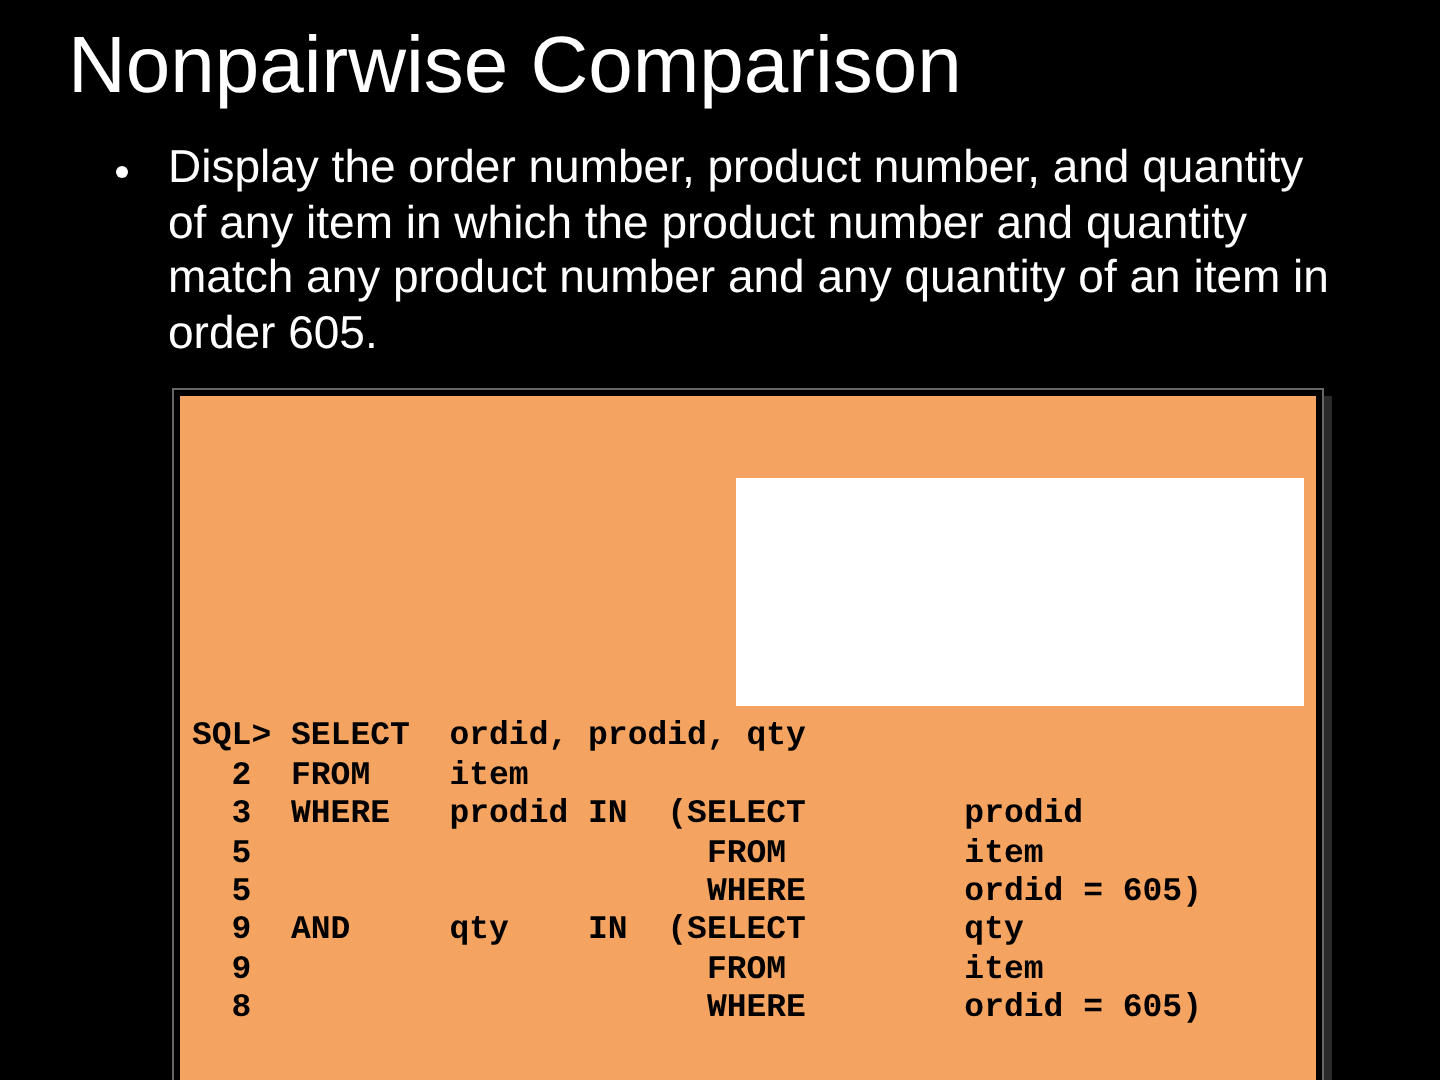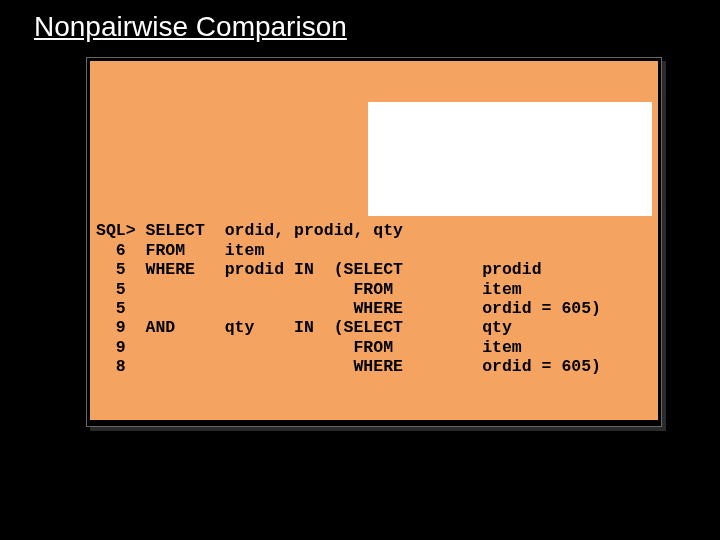--- a/index.html
+++ b/index.html
@@ -13,26 +13,25 @@
     overflow: hidden;
   }
   .slide {
     width: 720px;
     height: 540px;
     position: relative;
     box-sizing: border-box;
     padding: 10px 34px 0 34px;
   }
   .title {
-    font-size: 28px;
+    font-size: 40px;
     line-height: 1.05;
     color: #fff;
     margin: 2px 0 16px 0;
     font-weight: 400;
-    text-decoration: underline;
   }
   .bullet-row {
     display: flex;
     align-items: flex-start;
     gap: 20px;
     margin-left: 24px;
     margin-right: 14px;
   }
   .bullet-dot {
     width: 6px;
@@ -80,32 +79,36 @@
 </style>
 </head>
 <body>
 
 <div class="slide">
 
   <div class="title">
     <span>Nonpairwise Comparison</span><br>
   </div>
 
+  <div class="bullet-row">
+    <div class="bullet-dot"></div>
+    <div class="bullet-text">Display the order number, product number, and quantity of any item in which the product number and quantity match any product number and any quantity of an item in order 605.</div>
+  </div>
 
   <div class="code-outer">
     <div class="code-inner">
       <div class="hl hl1"></div>
       <div class="hl hl2"></div>
       <div class="hl hl3"></div>
       <div class="hl hl4"></div>
       <div class="hl hl5"></div>
       <div class="hl hl6"></div>
       <div class="code-text"><span>SQL&gt; SELECT  ordid, prodid, qty</span>
-<span>  6  FROM    item</span>
-<span>  5  WHERE   prodid IN  (SELECT        prodid</span>
+<span>  2  FROM    item</span>
+<span>  3  WHERE   prodid IN  (SELECT        prodid</span>
 <span>  5                       FROM         item</span>
 <span>  5                       WHERE        ordid = 605)</span>
 <span>  9  AND     qty    IN  (SELECT        qty</span>
 <span>  9                       FROM         item</span>
 <span>  8                       WHERE        ordid = 605)</span>
 </div>
     </div>
   </div>
 
 </div>

